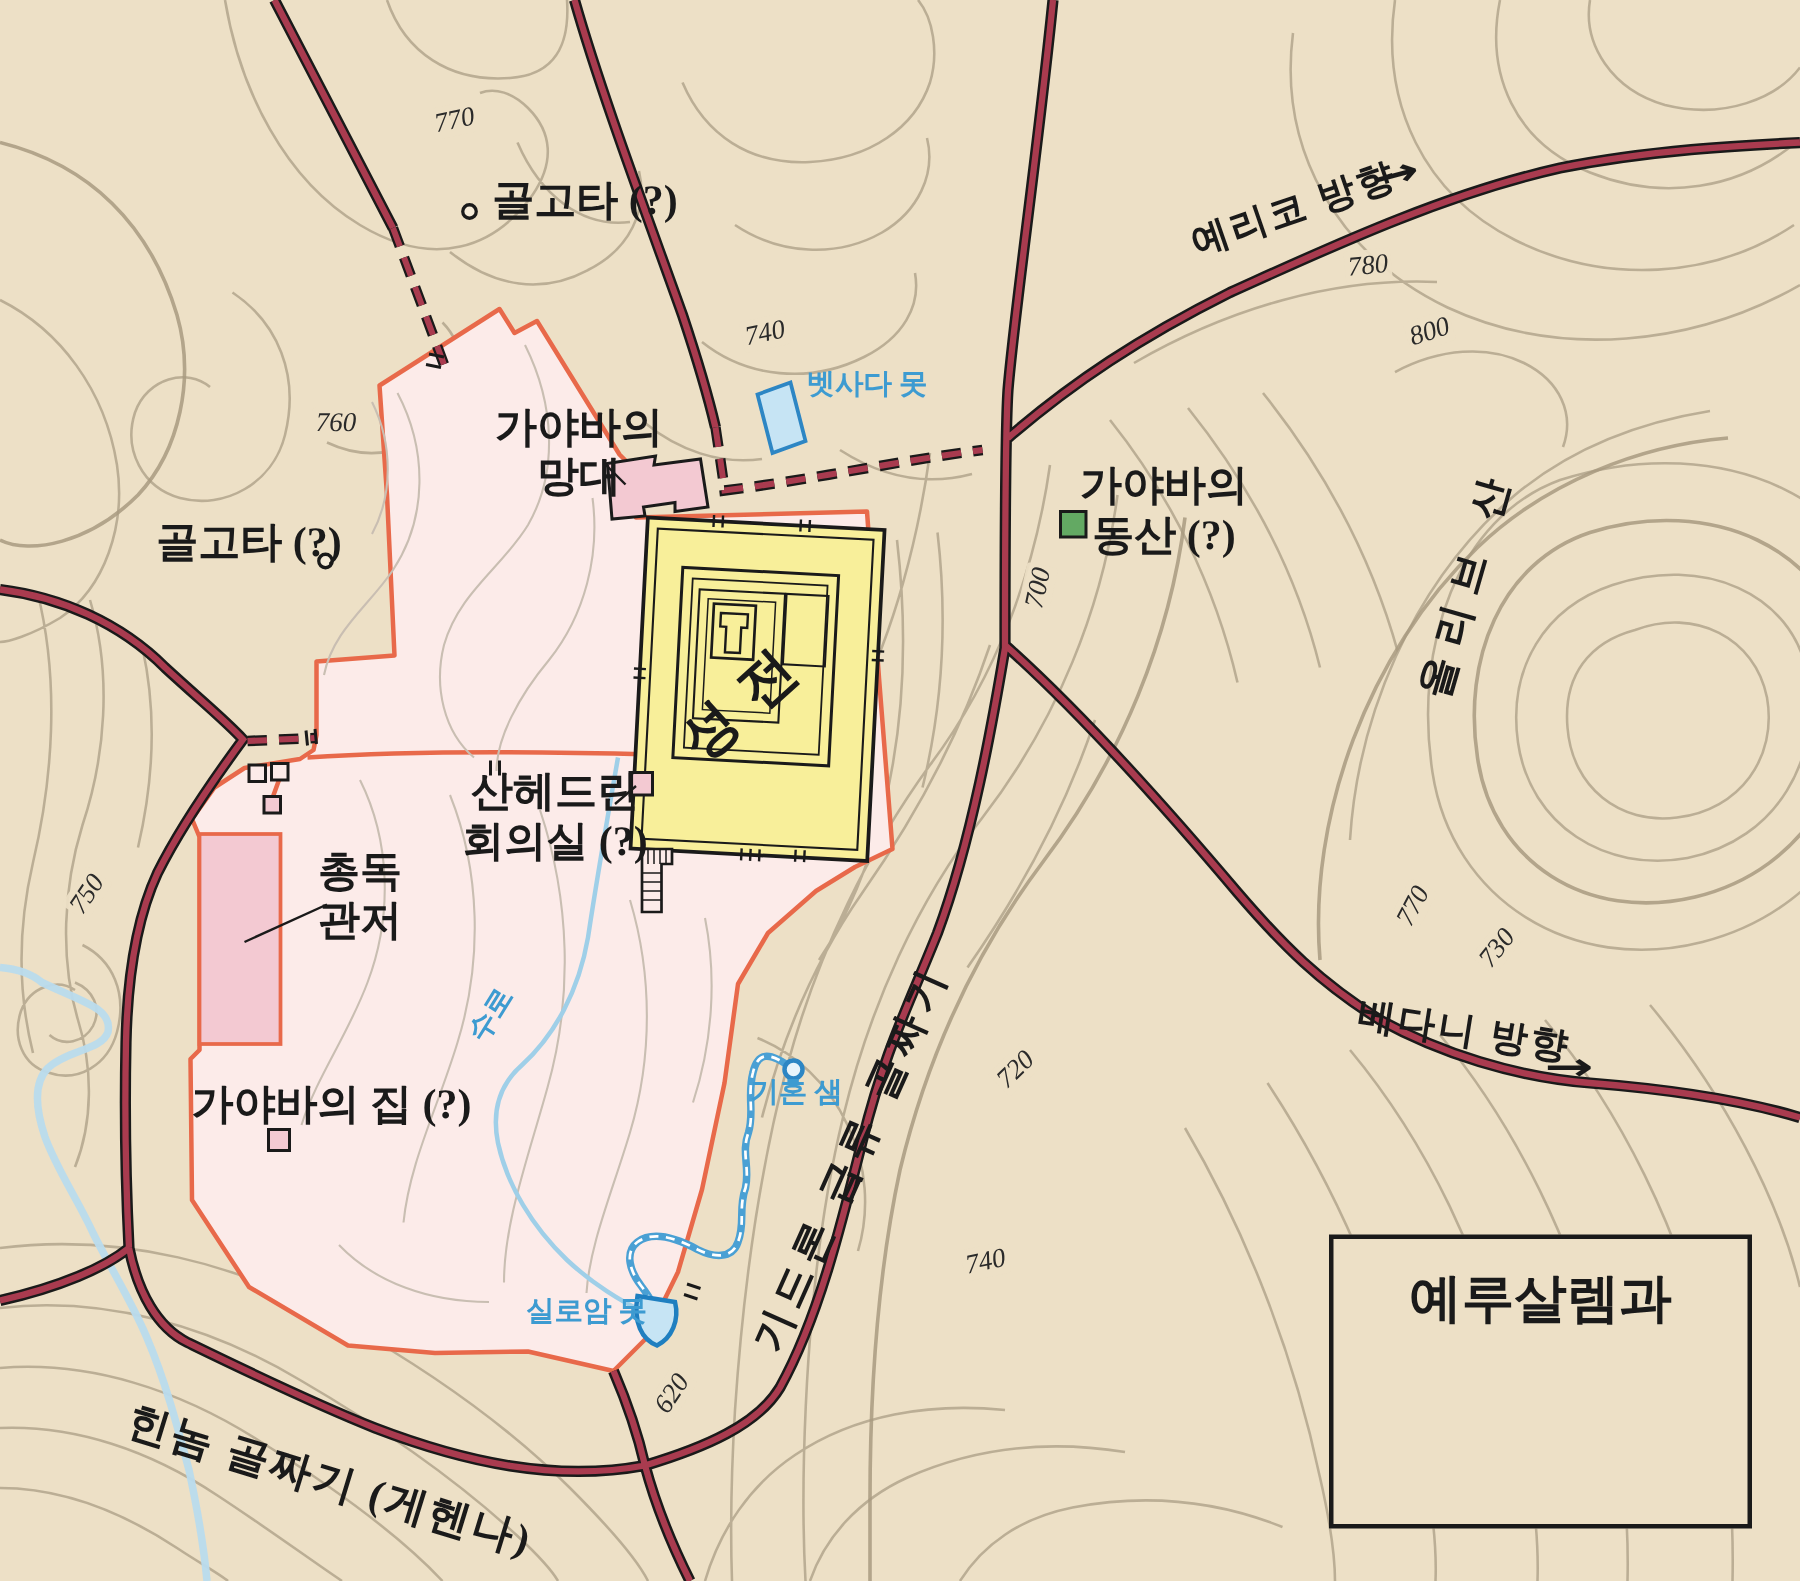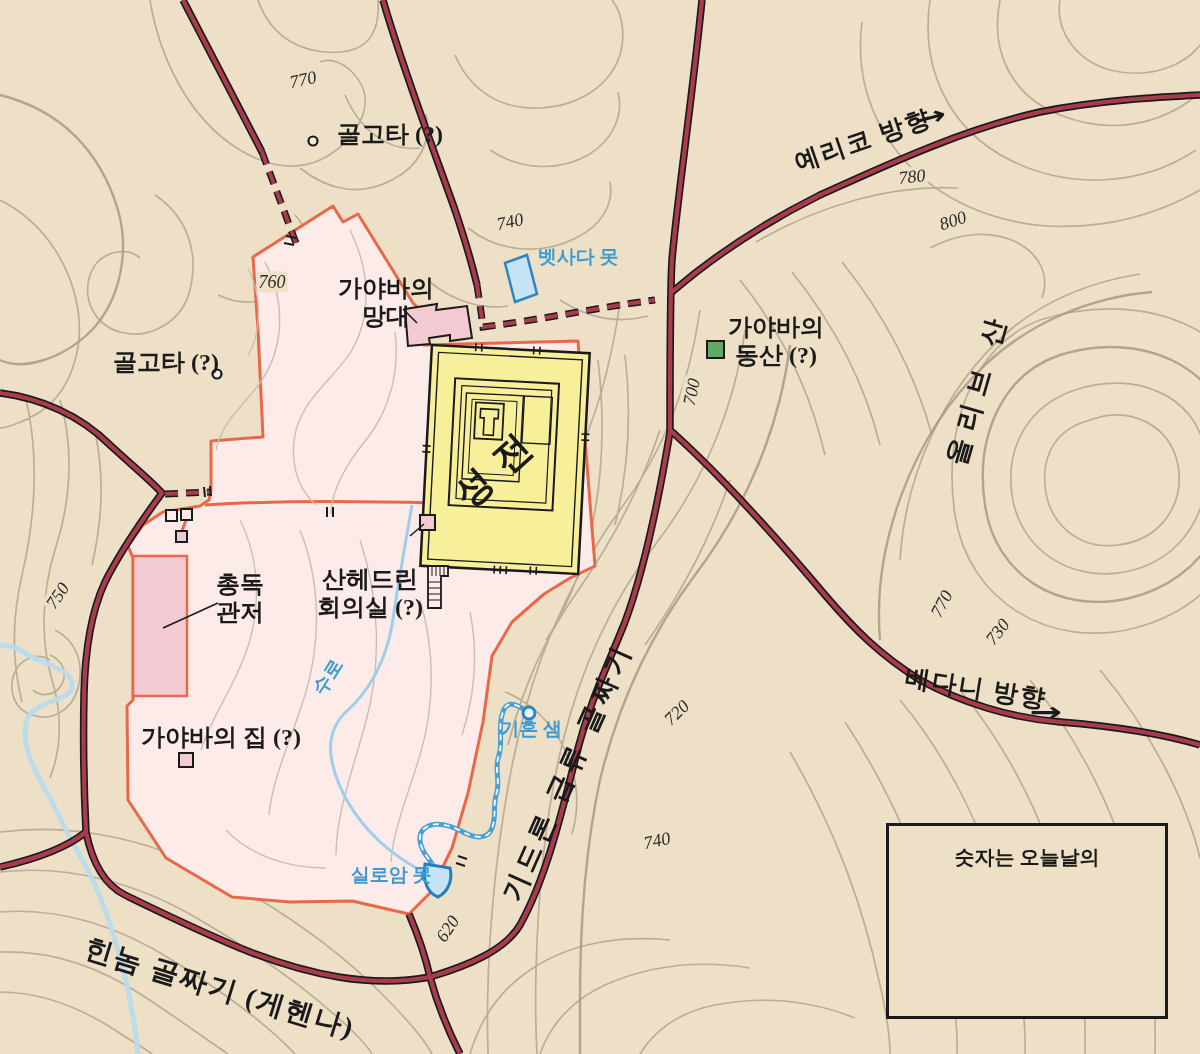--- a/index.html
+++ b/index.html
@@ -1,20 +1,20 @@
 <!DOCTYPE html>
 <html><head>
 <meta charset="utf-8">
 <style>
   html,body{margin:0;padding:0;}
   .map{position:relative;width:1200px;height:1054px;background:#ede0c6;overflow:hidden;
        font-family:"Liberation Serif","DejaVu Serif",serif;}
   .map svg{position:absolute;left:0;top:0;}
   .map-label{position:absolute;transform:translate(-50%,-50%);white-space:nowrap;
-       color:#1a1a1a;font-weight:600;line-height:1.18;text-align:center;font-size:24px;}
+       color:#1a1a1a;font-weight:600;line-height:1.18;text-align:center;font-size:28px;}
   .blue{color:#3d9bd1;font-size:19px;}
   .elev{position:absolute;transform:translate(-50%,-50%);white-space:nowrap;color:#2a2a2a;
        font-style:italic;font-size:18px;font-weight:500;
        background:rgba(237,224,198,.92);padding:0 2px;border-radius:2px;}
   .arrow{position:absolute;transform:translate(-50%,-50%) scaleX(1.5);font-size:26px;font-weight:bold;
        color:#1a1a1a;font-family:"DejaVu Sans",sans-serif;}
   .title-box{position:absolute;left:886px;top:823px;width:282px;height:196px;
        background:#ede0c6;border:3px solid #1a1a1a;text-align:center;box-sizing:border-box;}
   .title-box .big{font-size:35px;font-weight:bold;line-height:1.25;margin-top:18px;color:#1a1a1a;}
   .title-box .sub{font-size:20px;font-weight:600;line-height:1.3;margin-top:14px;color:#1a1a1a;}
@@ -213,21 +213,21 @@
 <div class="map-label" style="left:390px;top:134px;">골고타 (?)</div>
 <div class="map-label" style="left:166px;top:362px;">골고타 (?)</div>
 
 <div class="map-label" style="left:386px;top:302px;">
   <div>가야바의</div>
   <div>망대</div>
 </div>
 
 <div class="map-label" style="left:498px;top:466px;transform:translate(-50%,-50%) rotate(-42deg);font-size:37px;letter-spacing:14px;font-weight:bold;">성전</div>
 
-<div class="map-label" style="left:370px;top:545px;margin-top:48px;">
+<div class="map-label" style="left:370px;top:545px;">
   <div>산헤드린</div>
   <div>회의실 (?)</div>
 </div>
 
 <div class="map-label" style="left:240px;top:598px;">
   <div>총독</div>
   <div>관저</div>
 </div>
 
 <div class="map-label" style="left:221px;top:737px;">가야바의 집 (?)</div>
@@ -248,33 +248,33 @@
 
 <div class="map-label" style="left:976px;top:688px;transform:translate(-50%,-50%) rotate(9deg);font-size:25px;letter-spacing:2px;">베다니 방향</div>
 <div class="arrow" style="left:1046px;top:712px;">→</div>
 
 <div class="map-label blue" style="left:578px;top:257px;font-family:Liberation Serif, serif;">벳사다 못</div>
 <div class="map-label blue" style="left:328px;top:677px;transform:translate(-50%,-50%) rotate(-58deg);">수로</div>
 <div class="map-label blue" style="left:531px;top:686px;margin-top:43px;">기혼 샘</div>
 <div class="map-label blue" style="left:391px;top:875px;">실로암 못</div>
 
 <div class="elev" style="left:303px;top:80px;transform:translate(-50%,-50%) rotate(-12deg);">770</div>
-<div class="elev" style="left:224px;top:282px;margin-left:48px;">760</div>
+<div class="elev" style="left:224px;top:282px;">760</div>
 <div class="elev" style="left:510px;top:222px;transform:translate(-50%,-50%) rotate(-12deg);">740</div>
 <div class="elev" style="left:912px;top:177px;transform:translate(-50%,-50%) rotate(-6deg);">780</div>
 <div class="elev" style="left:953px;top:221px;transform:translate(-50%,-50%) rotate(-18deg);">800</div>
 <div class="elev" style="left:692px;top:392px;transform:translate(-50%,-50%) rotate(-78deg);">700</div>
 <div class="elev" style="left:942px;top:604px;transform:translate(-50%,-50%) rotate(-62deg);">770</div>
 <div class="elev" style="left:998px;top:632px;transform:translate(-50%,-50%) rotate(-52deg);">730</div>
 <div class="elev" style="left:677px;top:713px;transform:translate(-50%,-50%) rotate(-44deg);">720</div>
 <div class="elev" style="left:657px;top:841px;transform:translate(-50%,-50%) rotate(-12deg);">740</div>
 <div class="elev" style="left:58px;top:596px;transform:translate(-50%,-50%) rotate(-56deg);">750</div>
 <div class="elev" style="left:448px;top:929px;transform:translate(-50%,-50%) rotate(-56deg);">620</div>
 
 <div class="title-box">
   <div class="big">
+    <div>예루살렘과</div>
   </div>
   <div class="sub">
-    <div>숫자는 오늘날의</div>
   </div>
 </div>
 
 </div>
 
 </body></html>

